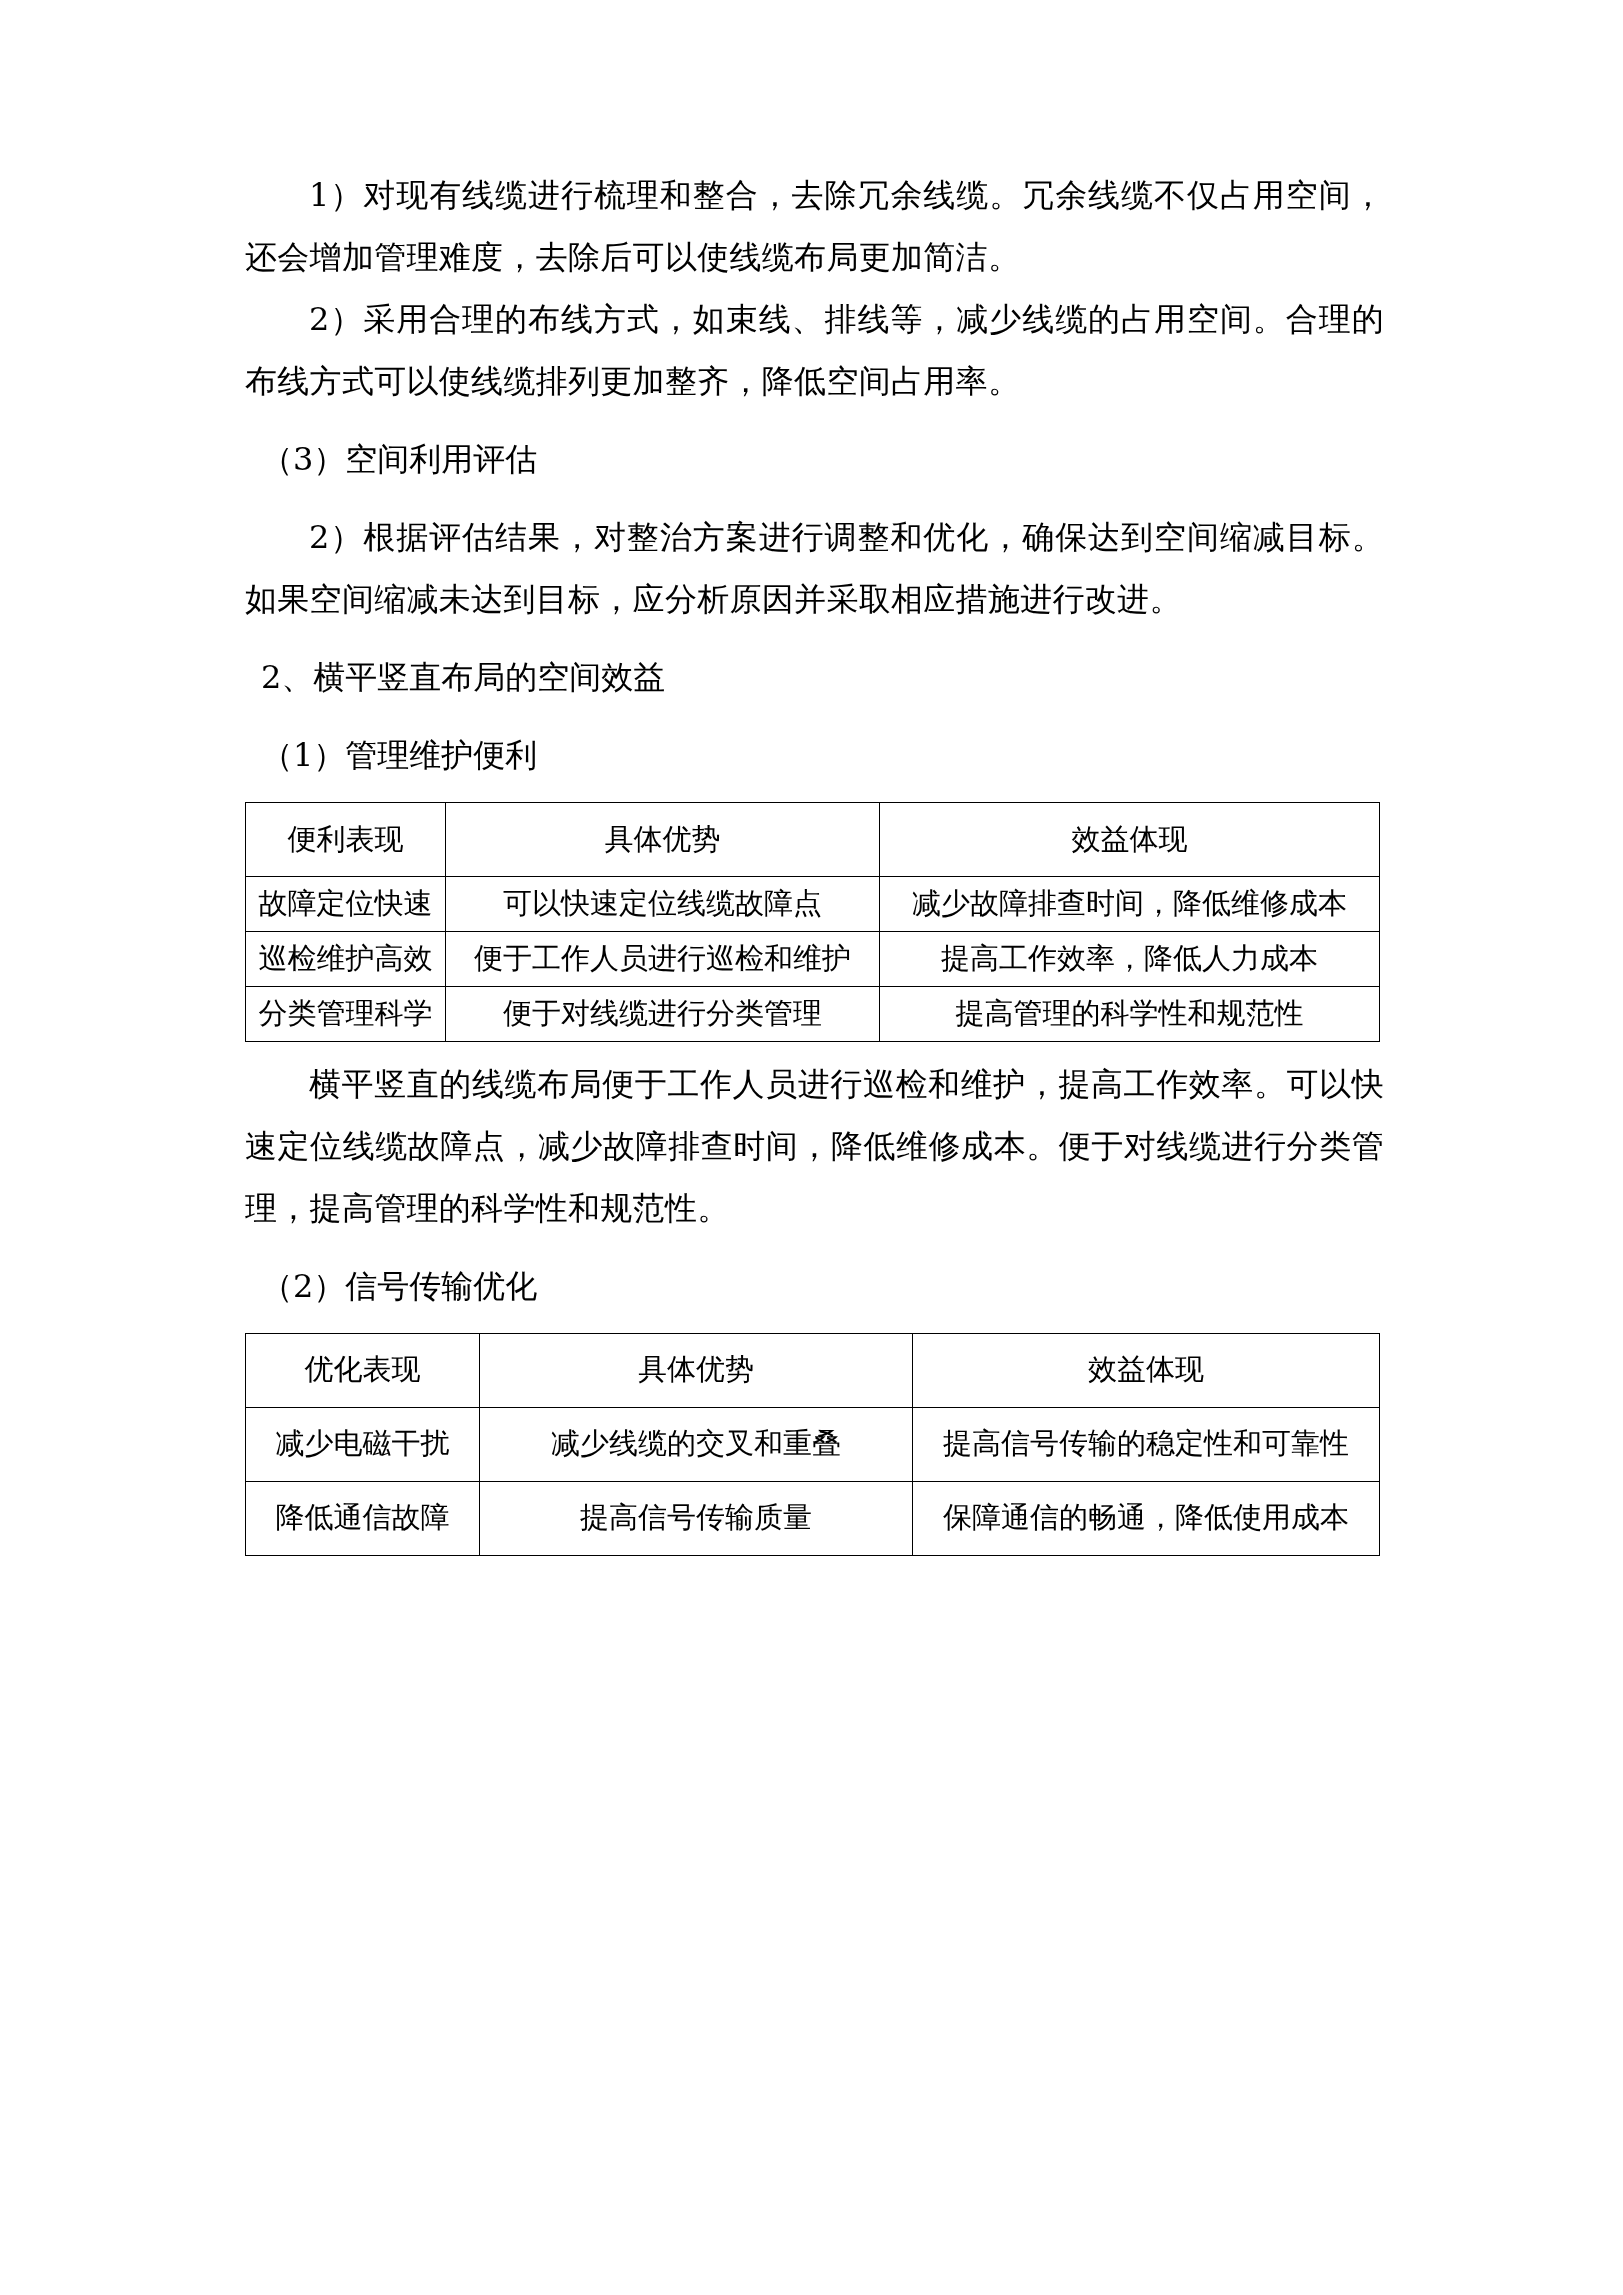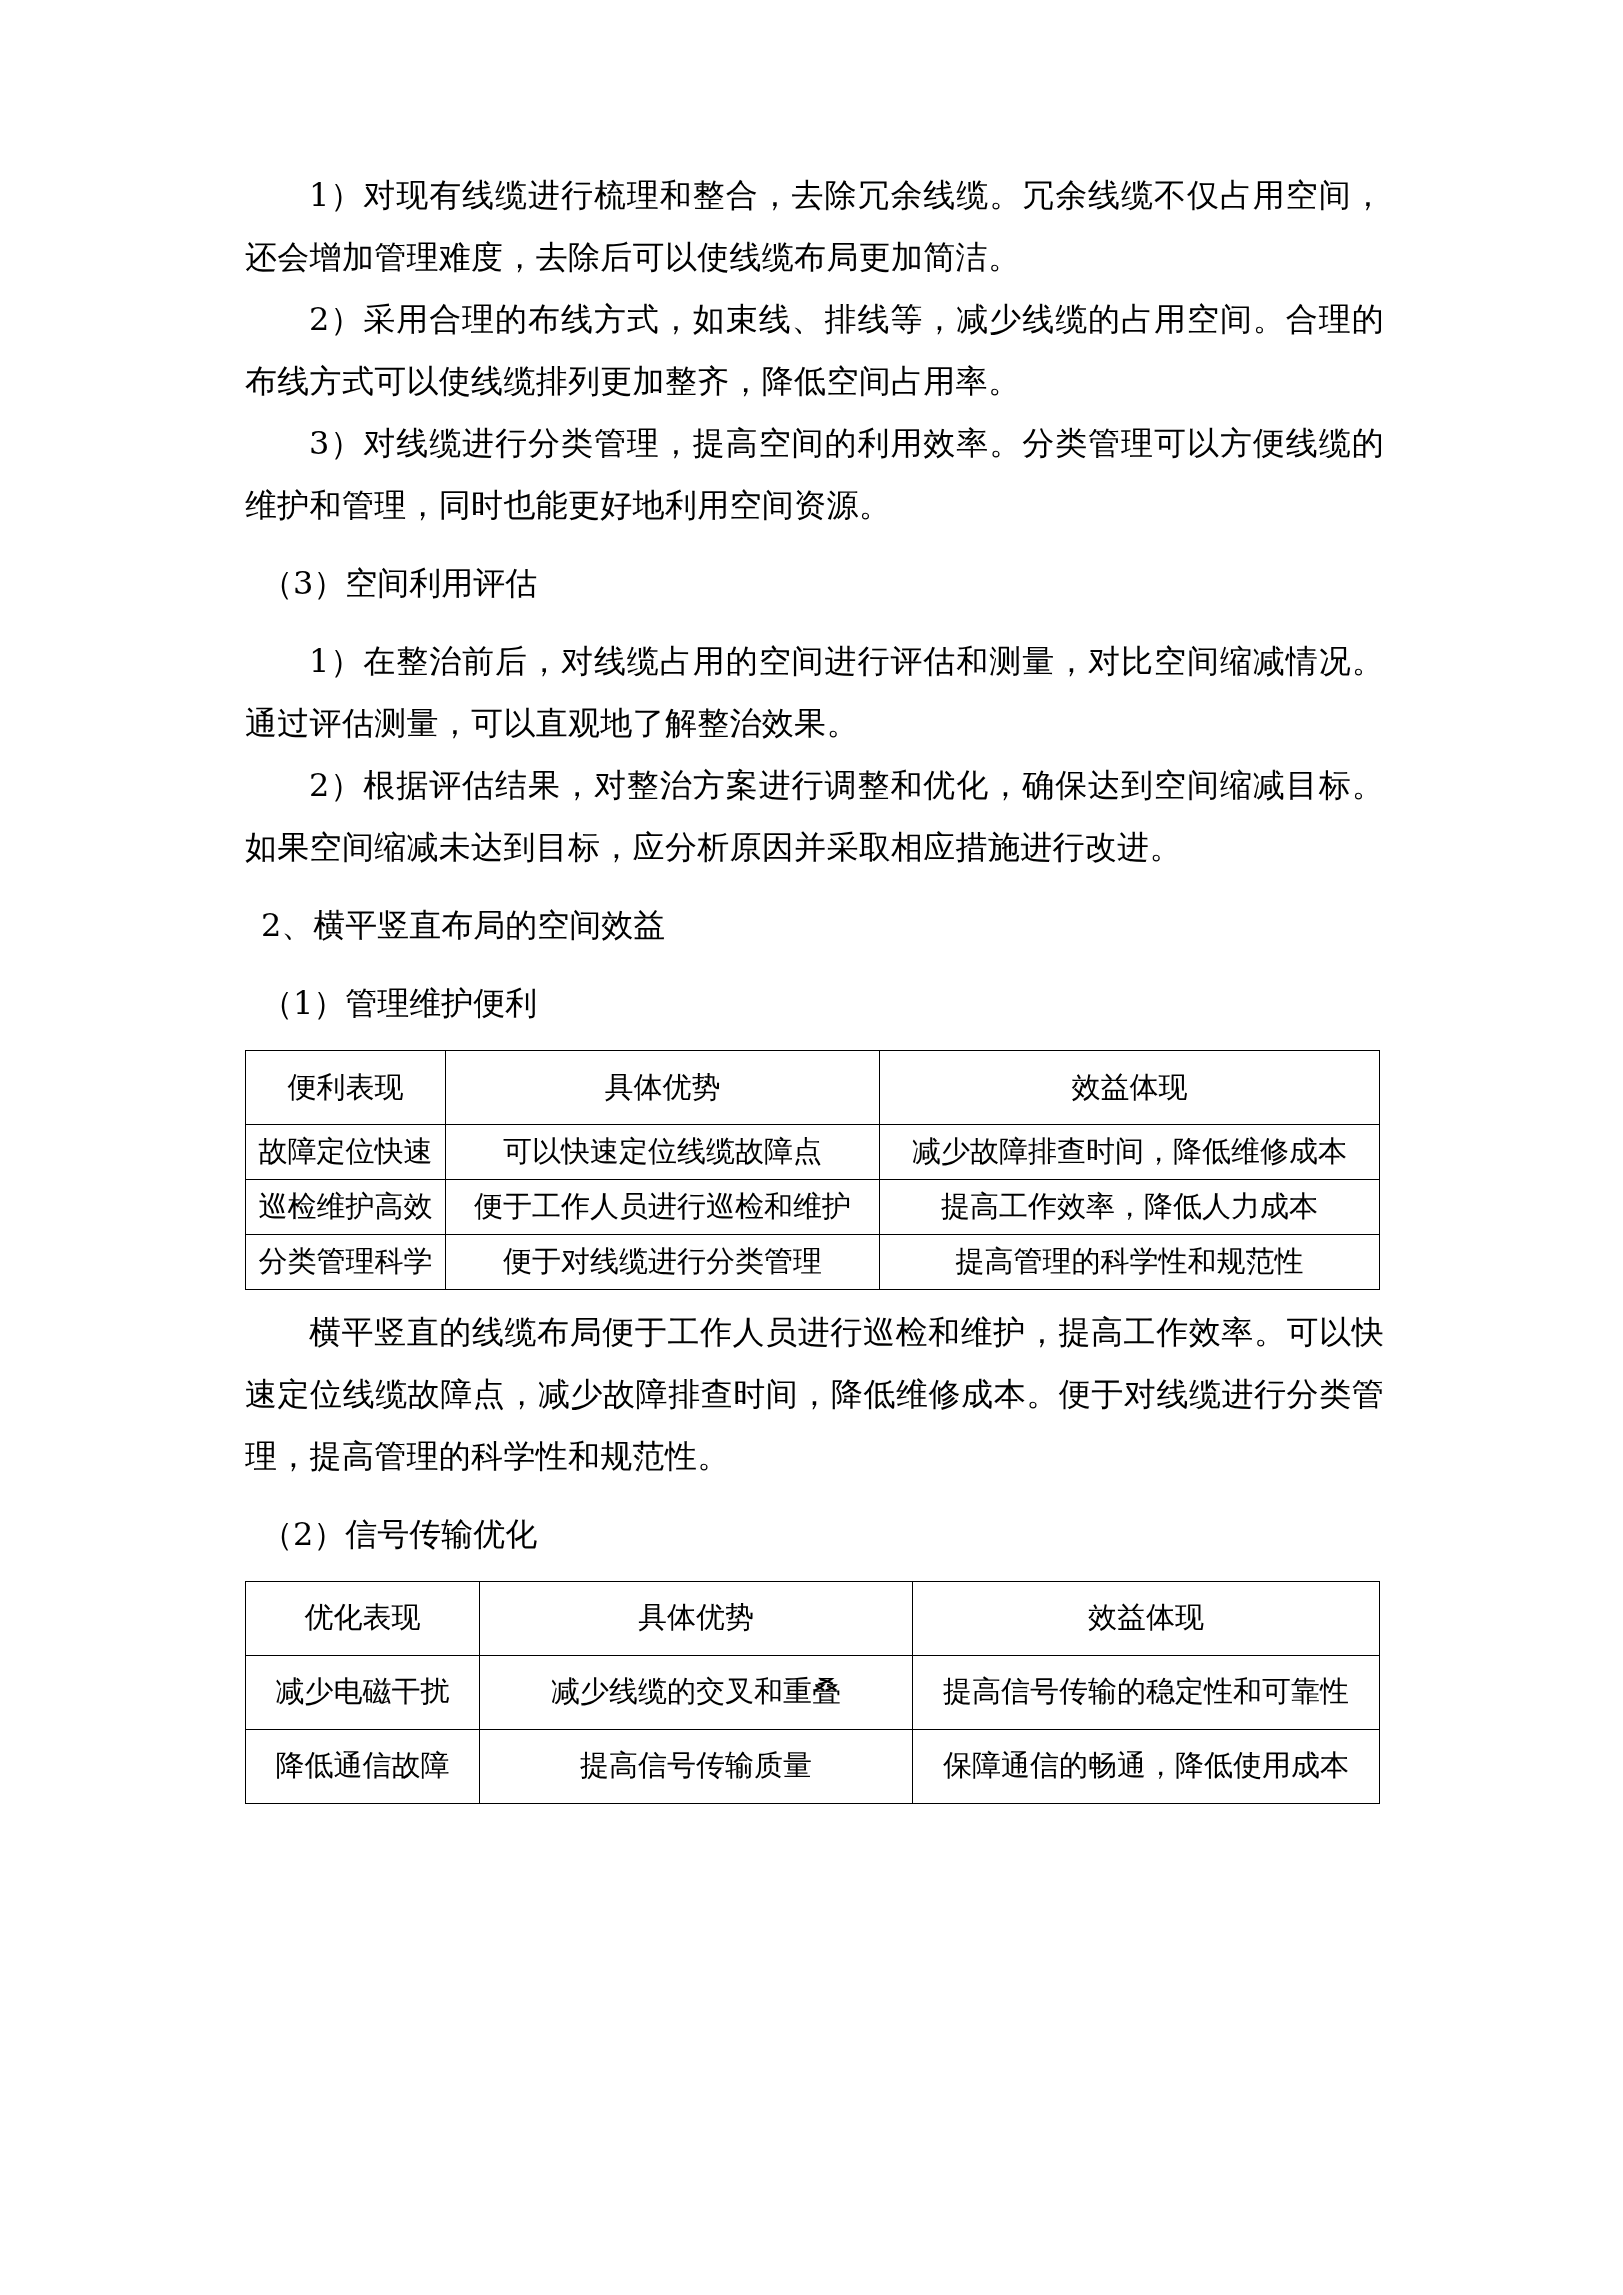--- a/index.html
+++ b/index.html
@@ -76,25 +76,23 @@
   #table-signal tr.body-row td { height: 73px; }
 </style>
 </head>
 <body>
 
 <div class="page">
   <div class="doc-body">
 
     <p class="para indent">1）对现有线缆进行梳理和整合，去除冗余线缆。冗余线缆不仅占用空间，还会增加管理难度，去除后可以使线缆布局更加简洁。</p>
     <p class="para indent">2）采用合理的布线方式，如束线、排线等，减少线缆的占用空间。合理的布线方式可以使线缆排列更加整齐，降低空间占用率。</p>
-    <p class="para indent">3）对线缆进行分类管理，提高空间的利用效率。分类管理可以方便线缆的维护和管理，同时也能更好地利用空间资源。</p>
 
     <p class="heading">（3）空间利用评估</p>
 
-    <p class="para indent">1）在整治前后，对线缆占用的空间进行评估和测量，对比空间缩减情况。通过评估测量，可以直观地了解整治效果。</p>
     <p class="para indent">2）根据评估结果，对整治方案进行调整和优化，确保达到空间缩减目标。如果空间缩减未达到目标，应分析原因并采取相应措施进行改进。</p>
 
     <p class="heading">2、横平竖直布局的空间效益</p>
     <p class="heading">（1）管理维护便利</p>
 
     <table id="table-benefits" class="data-table">
       <colgroup>
         <col class="c1">
           <col class="c2">
           <col class="c3">

